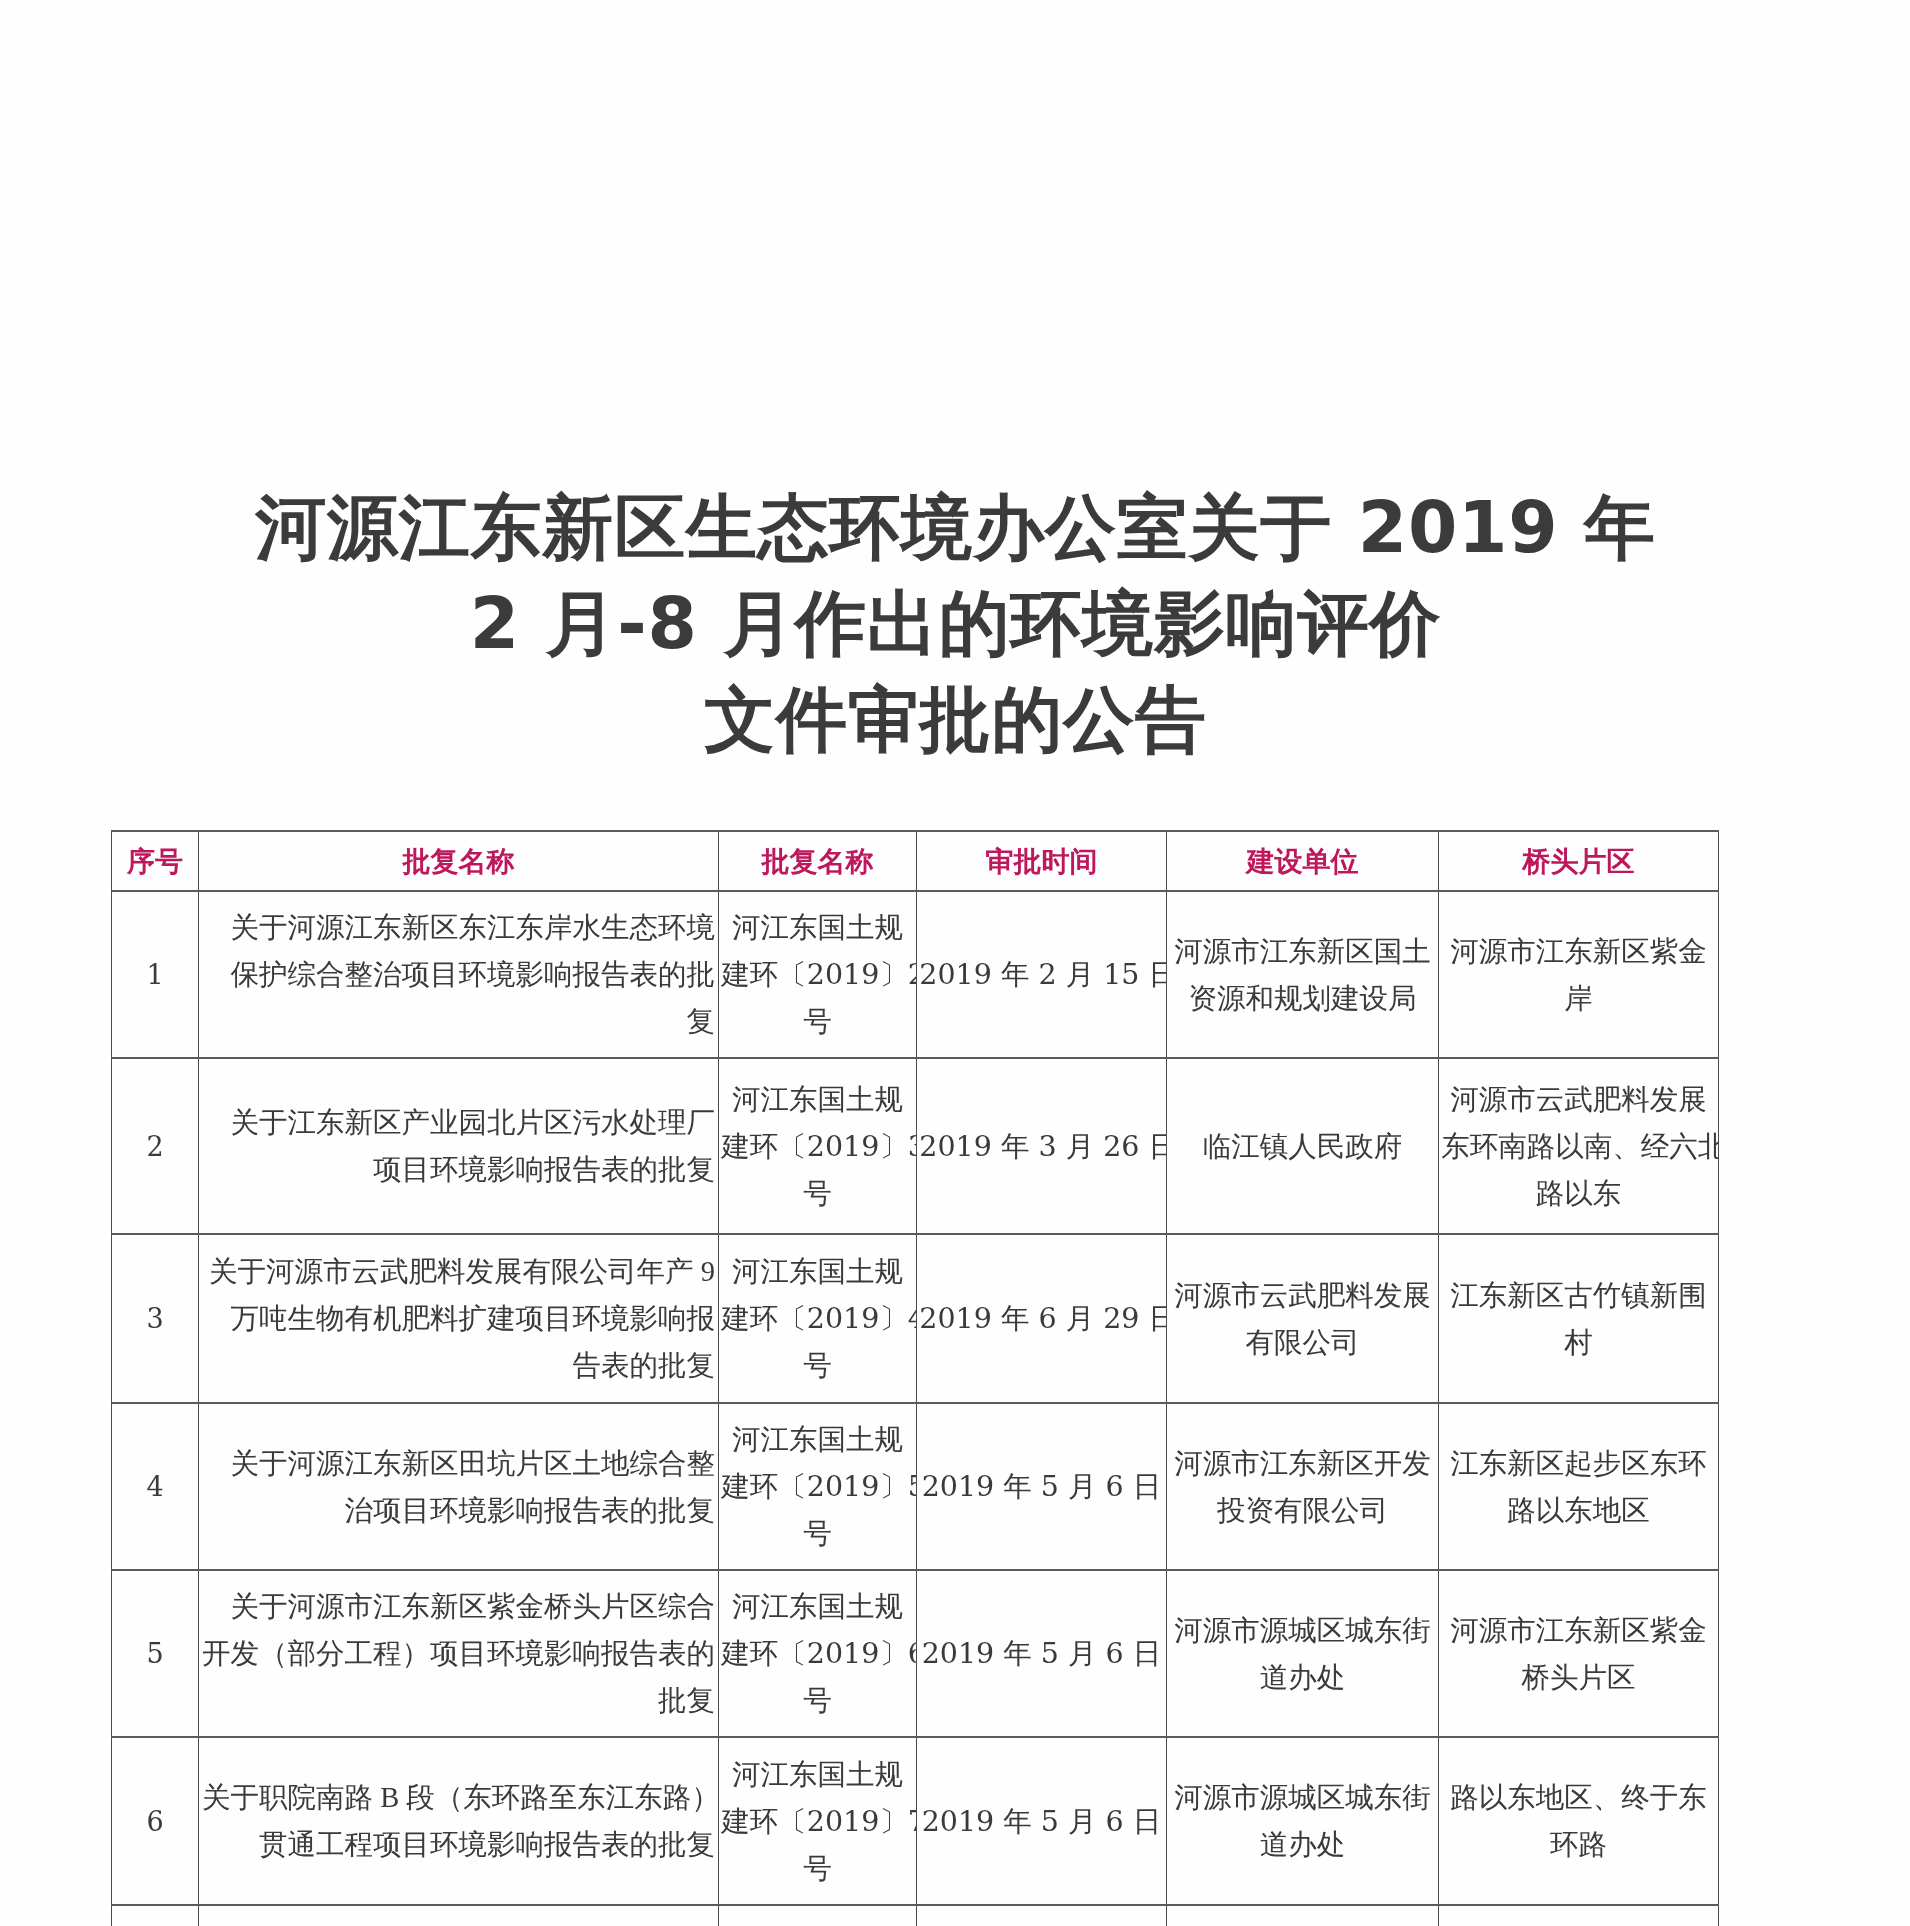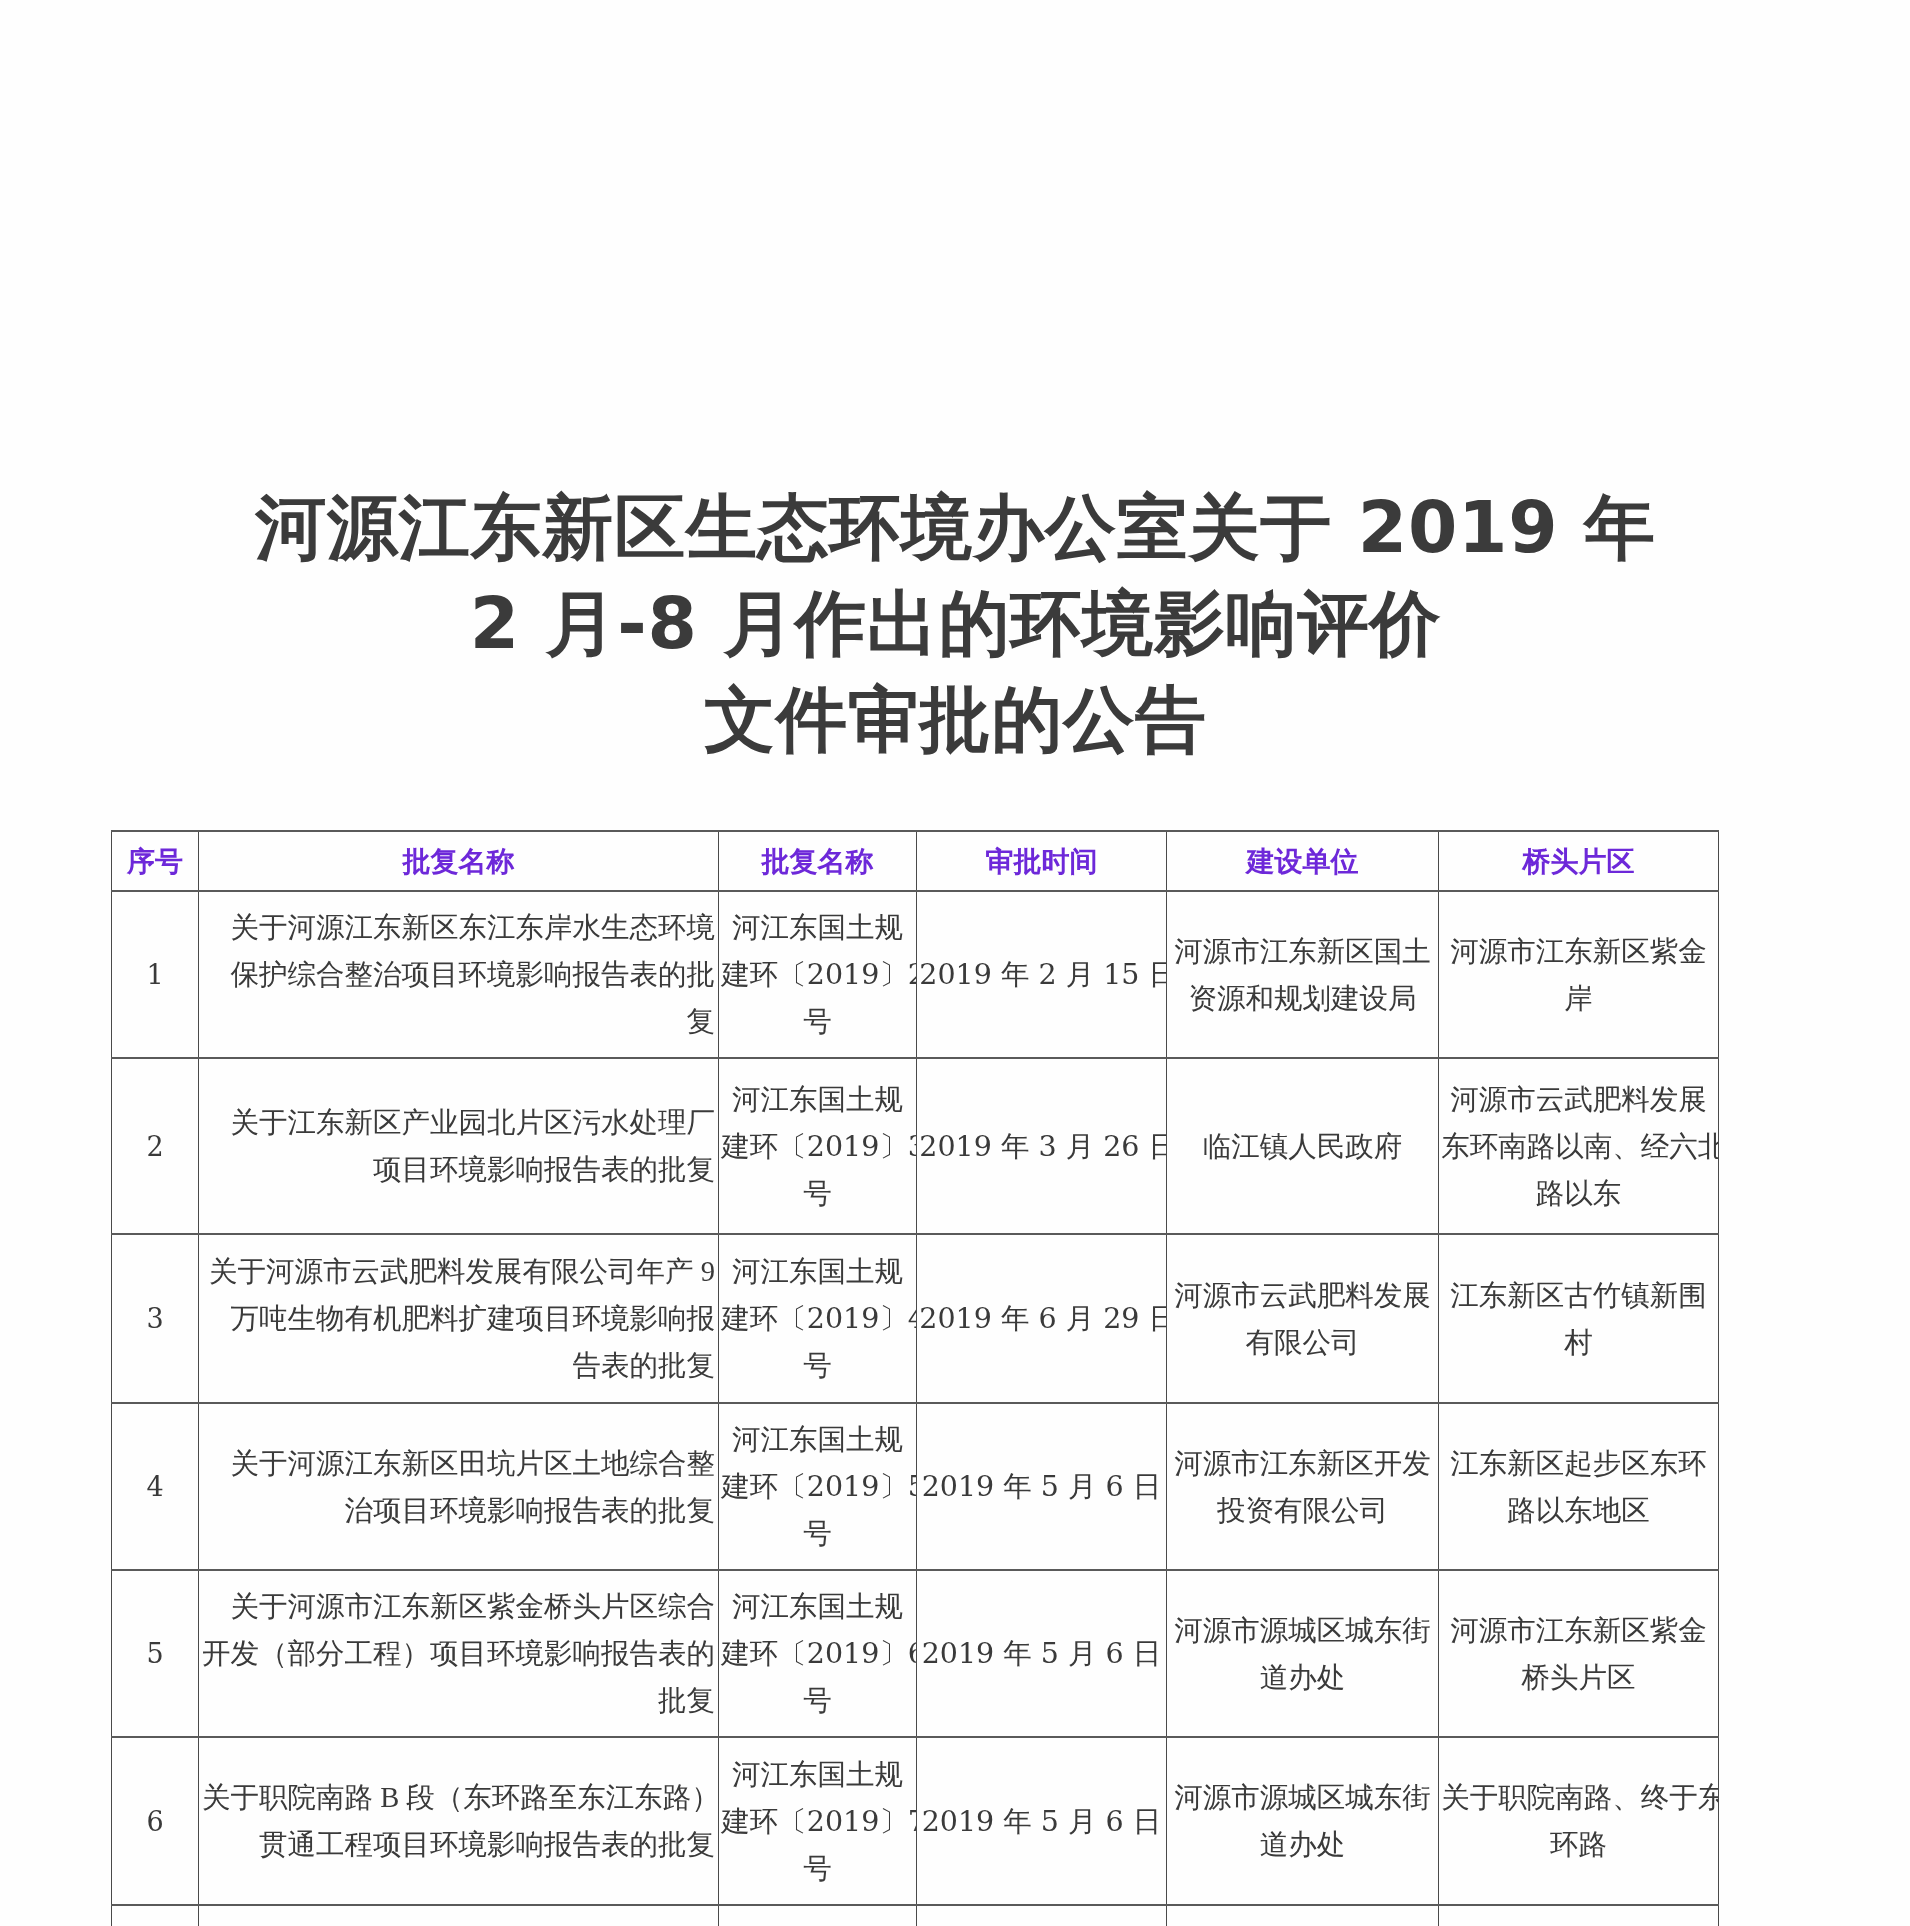--- a/index.html
+++ b/index.html
@@ -29,21 +29,21 @@
     vertical-align: middle;
     padding: 0 2.3px;
     overflow: hidden;
   }
   table.grid tr { border-top: 2.7px solid #5a5a5a; }
   table.grid th {
     font-family: "DejaVu Sans", "Liberation Sans", sans-serif;
     font-weight: bold;
     font-size: 28px;
     line-height: 31px;
-    color: #6d28d9;
+    color: #be185d;
     height: 58px;
   }
   table.grid td {
     font-family: "DejaVu Serif", "Liberation Serif", serif;
     font-size: 28.5px;
     line-height: 47px;
     word-break: break-all;
   }
   table.grid td.num { font-size: 27px; }
   table.grid td.name { text-align: right; padding: 0 3.1px; font-family: Liberation Serif, serif; }
@@ -198,21 +198,21 @@
             <span class="cline">河江东国土规</span>
             <span class="cline">建环〔2019〕7</span>
             <span class="cline">号</span>
           </td>
           <td style="white-space: nowrap;">2019 年 5 月 6 日</td>
           <td>
             <span class="cline">河源市源城区城东街</span>
             <span class="cline">道办处</span>
           </td>
           <td>
-            <span class="cline">关于职院南路、终于东</span>
+            <span class="cline">路以东地区、终于东</span>
             <span class="cline">环路</span>
           </td>
         </tr>
         <tr style="height: 165px;">
           <td class="num">7</td>
           <td class="name"></td>
           <td>
             <span class="cline">河江东国土规</span>
           </td>
           <td style="white-space: nowrap;">2019 年 6 月 9 日</td>

